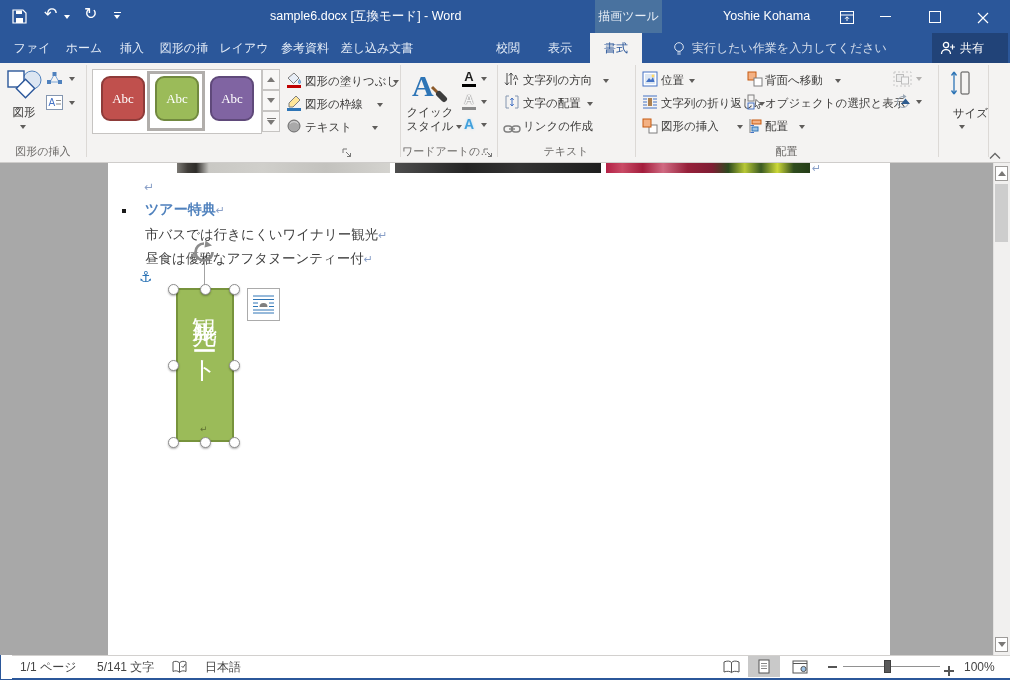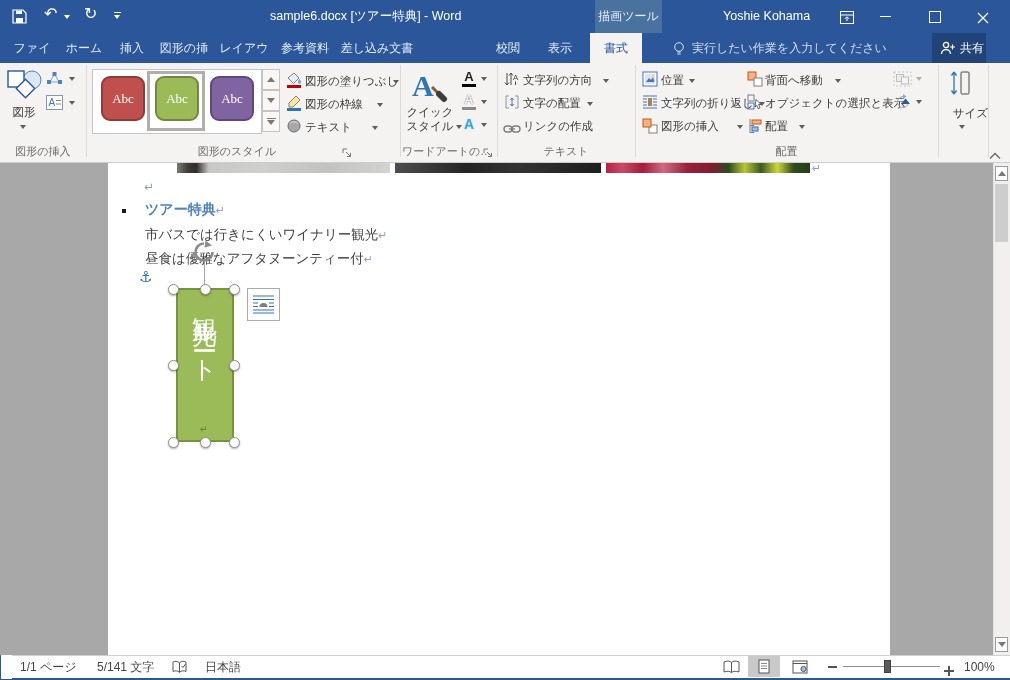--- a/index.html
+++ b/index.html
@@ -61,21 +61,21 @@
           <rect x="4" y="1.5" width="6" height="3.5" fill="#fff"></rect>
         </svg>
     </div>
     <div class="ab tt" style="left:44px;top:-3px;font-size:16px">↶</div>
     <div class="ab dd" style="left:64px;top:15px;border-top-color:#fff"></div>
     <div class="ab tt" style="left:84px;top:-3px;font-size:16px">↻</div>
     <div class="ab" style="left:114px;top:12px">
       <div style="width:7px;height:1px;background:#fff;margin-bottom:2px"></div>
       <div class="dd" style="border-top-color:#fff"></div>
     </div>
-    <div class="ab tt nw" style="left:270px">sample6.docx [ツアー特典] - Word</div>
+    <div class="ab tt nw" style="left:270px">sample6.docx [互換モード] - Word</div>
     <div class="ab ctxhdr" style="left:595px;top:0;width:67px;height:33px">描画ツール</div>
     <div class="ab tt nw" style="left:723px">Yoshie Kohama</div>
     <div class="ab" style="left:840px;top:10px">
       <svg width="14" height="13" viewBox="0 0 14 13">
           <rect x="0.5" y="0.5" width="13" height="12" fill="none" stroke="#fff"></rect>
           <path d="M1 4h12" stroke="#fff"></path>
           <path d="M7 10V6M5 7.8L7 5.8l2 2" stroke="#fff" fill="none"></path>
         </svg>
     </div>
     <div class="ab" style="left:880px;top:16px">
@@ -102,21 +102,21 @@
     <div class="ab tab" style="left:484px;width:48px">校閲</div>
     <div class="ab tab" style="left:536px;width:48px">表示</div>
     <div class="ab tab active" style="left:590px;width:52px">書式</div>
     <div class="ab" style="left:672px;top:8px">
       <svg width="14" height="15" viewBox="0 0 14 15">
           <circle cx="7" cy="6" r="4.3" fill="none" stroke="#dde6f2"></circle>
           <path d="M5.3 11h3.4M5.3 13h3.4" stroke="#dde6f2"></path>
         </svg>
     </div>
     <div class="ab tellme nw" style="left:692px">実行したい作業を入力してください</div>
-    <div class="ab share" style="left:932px;width:54px">
+    <div class="ab share" style="left:932px;width:76px">
       <svg class="ab" style="left:8px;top:8px" width="16" height="14" viewBox="0 0 16 14">
           <circle cx="6" cy="4" r="2.6" fill="none" stroke="#fff" stroke-width="1.3"></circle>
           <path d="M1.5 13a4.5 4.5 0 0 1 9 0" fill="none" stroke="#fff" stroke-width="1.3"></path>
           <path d="M12.5 3.5v5M10 6h5" stroke="#fff" stroke-width="1.2"></path>
         </svg>
       <span class="ab nw" style="left:28px">共有</span>
     </div>
   </div>
 
   <div class="ab ribbon">
@@ -188,21 +188,20 @@
     <div class="ab t11 nw" style="left:305px;top:34px">図形の枠線</div>
     <div class="ab dd" style="left:377px;top:40px"></div>
     <div class="ab" style="left:286px;top:55px">
       <svg width="16" height="16" viewBox="0 0 16 16">
           <circle cx="8" cy="8" r="6" fill="#a9a9a9" stroke="#6b6b6b"></circle>
           <path d="M4 5.5a5.3 5.3 0 0 1 8 0" stroke="#dedede" fill="none"></path>
         </svg>
     </div>
     <div class="ab t11 nw" style="left:305px;top:57px">テキスト</div>
     <div class="ab dd" style="left:372px;top:63px"></div>
-    <div class="ab glbl" style="left:92px;top:81px;width:290px">図形のスタイル</div>
     <div class="ab" style="left:342px;top:82px">
       <svg class="launch" viewBox="0 0 11 11">
           <path d="M1 1h4M1 1v4" stroke="#777" fill="none"></path>
           <path d="M4 4l4.5 4.5M8.5 8.5V5M8.5 8.5H5" stroke="#777" fill="none"></path>
         </svg>
     </div>
 
     <div class="ab" style="left:410px;top:4px">
       <svg width="38" height="38" viewBox="0 0 38 38">
         <text x="2" y="29" font-size="30" font-weight="bold" fill="#2e75b6" font-family="Liberation Serif,serif">A</text>

